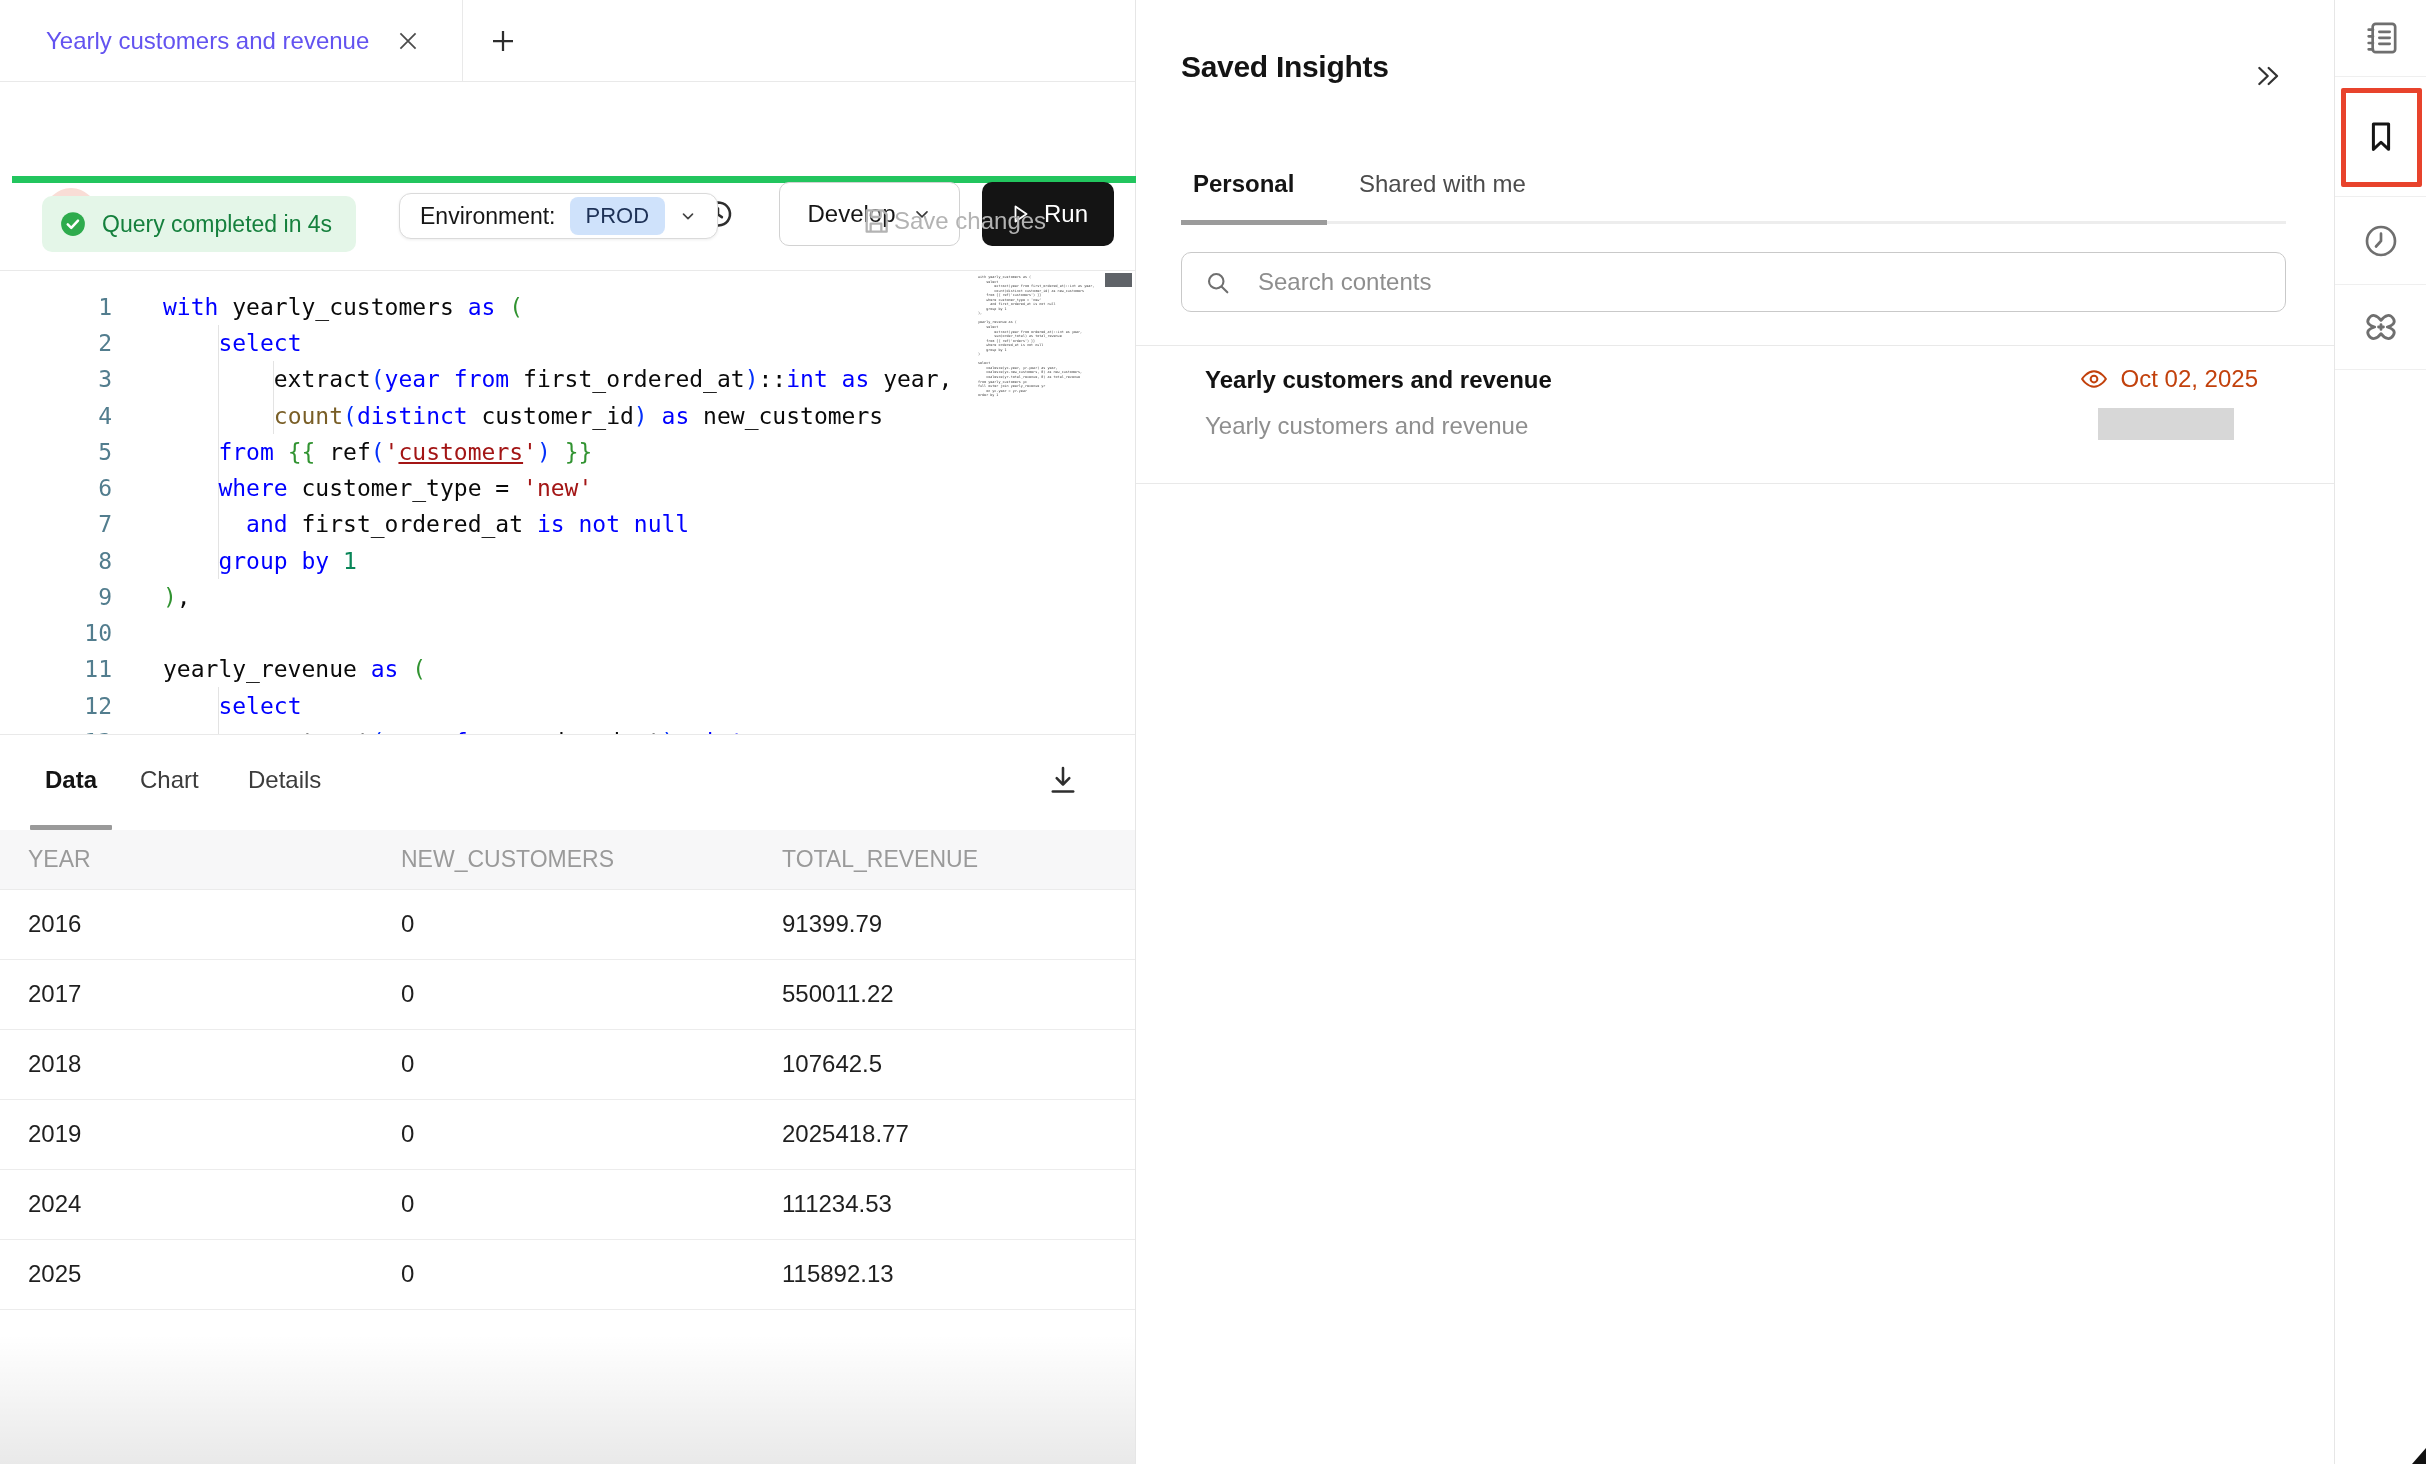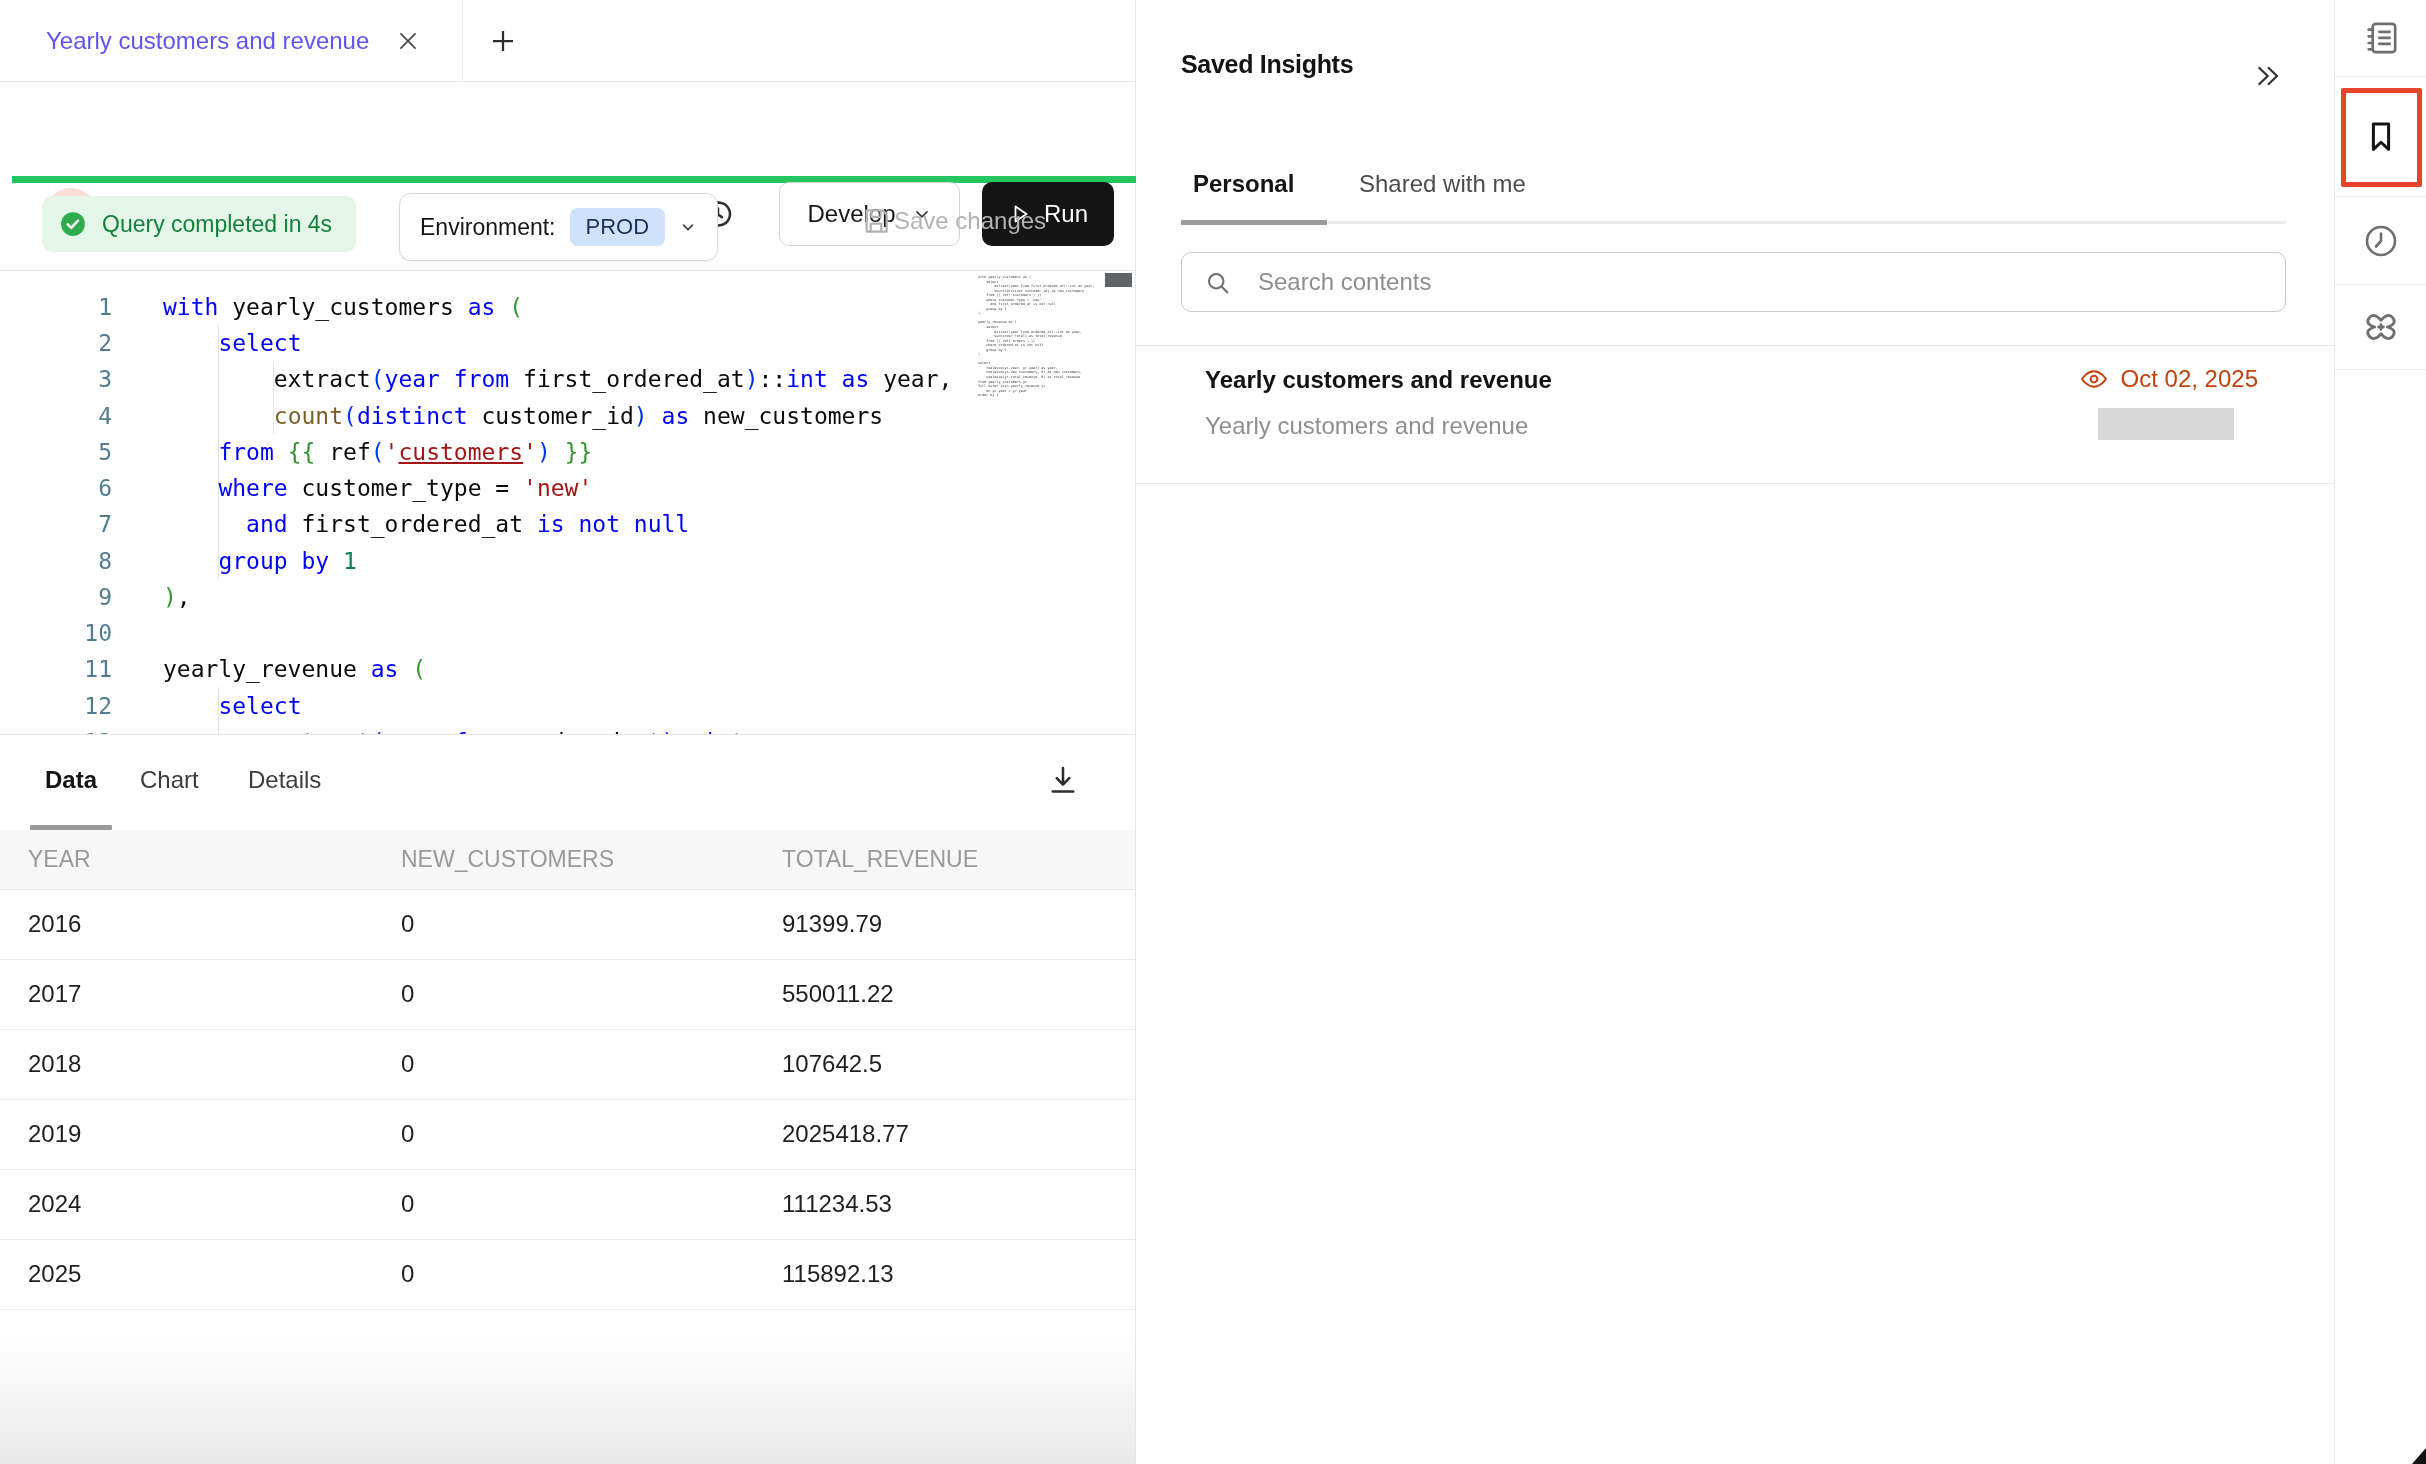--- a/index.html
+++ b/index.html
@@ -27,21 +27,21 @@
   .tb-icon { position:absolute; top:112px; width:40px; height:40px; color:#2e2e2e; display:flex; align-items:center; justify-content:center; cursor:pointer; }
   .i-share { left:491px; } .i-info { left:587px; } .i-history { left:686px; }
   .btn-develop { position:absolute; left:767px; top:100px; width:181px; height:64px; border:1.5px solid #d2d2d2; border-radius:10px;
     background:#fff; display:flex; align-items:center; justify-content:center; gap:16px; font-size:24px; color:#161616; cursor:pointer; }
   .btn-run { position:absolute; left:970px; top:100px; width:132px; height:64px; border-radius:10px; background:#141414;
     display:flex; align-items:center; justify-content:center; gap:12px; color:#fff; font-size:24px; font-weight:500; cursor:pointer; }
 
   .statusrow { position:absolute; left:0; top:183px; width:100%; height:87px; }
   .pill-status { position:absolute; left:42px; top:13px; height:56px; border-radius:10px; background:#e4f6e8;
     display:flex; align-items:center; gap:14px; padding:0 24px 0 16px; color:#15803d; font-size:23px; font-weight:500; }
-  .pill-env { position:absolute; left:399px; top:10px; height:68px; border-radius:12px; border:1px solid #dadada; background:#fff;
+  .pill-env { position:absolute; left:399px; top:10px; height:46px; border-radius:12px; border:1px solid #dadada; background:#fff;
     box-shadow:0 1px 3px rgba(0,0,0,.07); display:flex; align-items:center; gap:14px; padding:0 20px; cursor:pointer; }
   .env-label { font-size:23px; color:#161616; }
   .env-badge { background:#cfe2fb; color:#1d3156; font-size:22px; border-radius:8px; padding:6px 16px; }
   .save-changes { position:absolute; left:860px; top:22px; display:flex; align-items:center; gap:2px; color:#b3b3b3; font-size:24px; cursor:pointer; }
 
   .editor { position:absolute; left:0; top:270px; width:1135px; height:465px; border-top:1px solid #e9e9e9; border-bottom:1px solid #e9e9e9; overflow:hidden; background:#fff; }
   .gutter { position:absolute; left:0; top:18px; width:112px; text-align:right; font-family:"DejaVu Sans Mono", monospace; font-size:23px; color:#527d8e; }
   .gutter .ln { height:36.24px; line-height:36.24px; }
   .code { position:absolute; left:163px; top:18px; font-family:"DejaVu Sans Mono", monospace; font-size:23px; color:#000; white-space:pre; }
   .code .cl { height:36.24px; line-height:36.24px; }
@@ -64,21 +64,21 @@
   .th { position:absolute; top:16px; font-size:23px; color:#9a9a9a; }
   .c0 { left:28px; } .c1 { left:401px; } .c2 { left:782px;text-align:right; }
   .tbody { position:absolute; left:0; top:890px; width:1135px; }
   .trow { position:relative; height:70px; border-bottom:1px solid #ececec; }
   .tcell { position:absolute; top:20px; font-size:24px; color:#1f1f1f; }
   .fade { position:absolute; left:0; bottom:0; width:1135px; height:130px;
     background:linear-gradient(180deg, rgba(0,0,0,0) 0%, rgba(0,0,0,0.085) 100%); pointer-events:none; }
 
   
   .right-panel { position:absolute; left:1136px; top:0; width:1198px; height:1464px; background:#fff; }
-  .rp-title { position:absolute; left:45px; top:50px; font-size:25px; font-weight:600; color:#141414; letter-spacing:-0.3px; }
+  .rp-title { position:absolute; left:45px; top:50px; font-size:30px; font-weight:600; color:#141414; letter-spacing:-0.3px; }
   .rp-collapse { position:absolute; left:1112px; top:56px; width:40px; height:40px; color:#333; display:flex; align-items:center; justify-content:center; cursor:pointer; }
   .rp-tab { position:absolute; top:170px; font-size:24px; color:#4c4c4c; cursor:pointer; }
   .rp-tab.active { font-weight:700; color:#141414; }
   .rp-tab-personal { left:57px; } .rp-tab-shared { left:223px; }
   .rp-track { position:absolute; left:45px; top:221px; width:1105px; height:3px; background:#ededed; }
   .rp-track-active { position:absolute; left:45px; top:220px; width:146px; height:5px; background:#9b9b9b; }
   .searchbox { position:absolute; left:45px; top:252px; width:1105px; height:60px; border:1.5px solid #c9c9c9; border-radius:10px; background:#fff; }
   .searchbox svg { position:absolute; left:22px; top:16px; color:#6f6f6f; }
   .searchbox input { position:absolute; left:76px; top:0; width:1000px; height:100%; border:none; outline:none; font-size:24px;
     font-family:"Liberation Sans", sans-serif; color:#222; background:transparent; }

